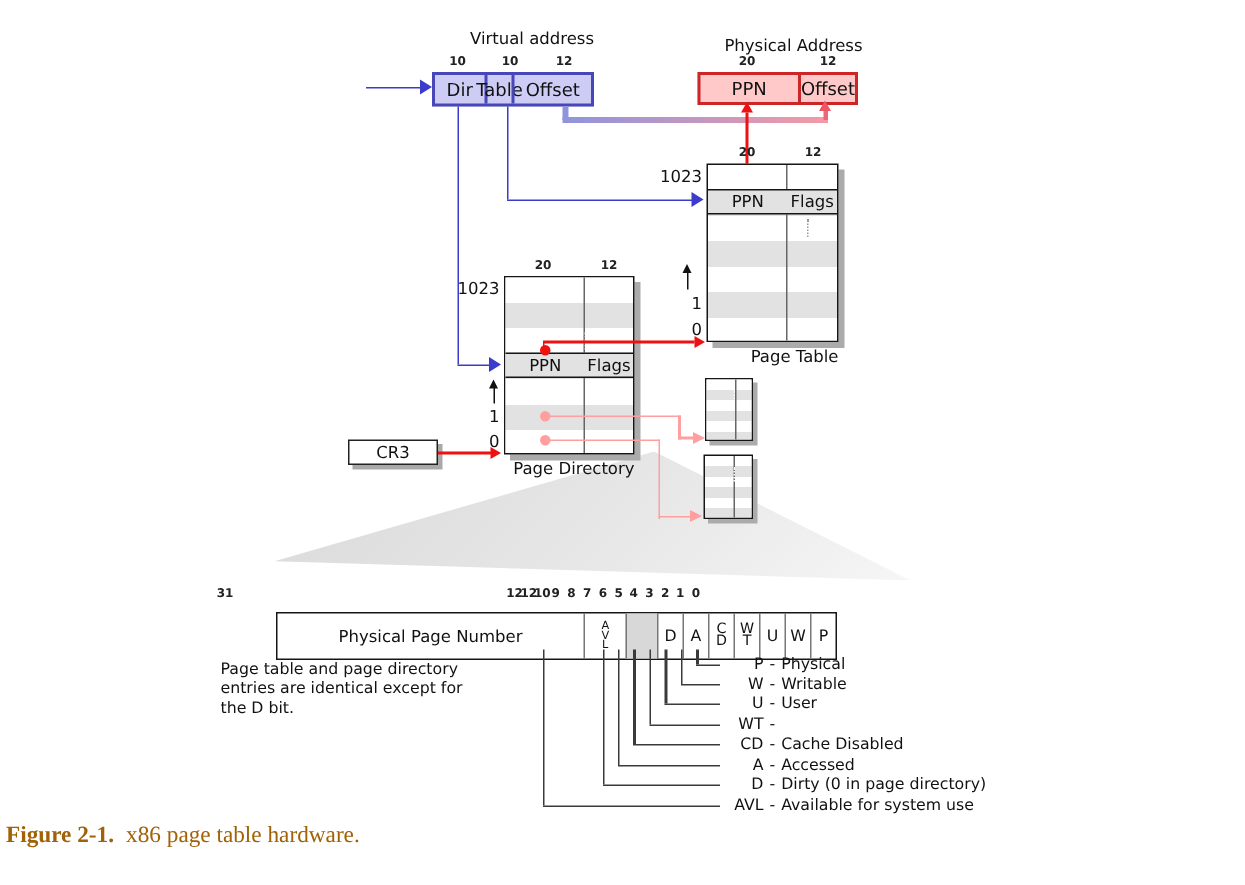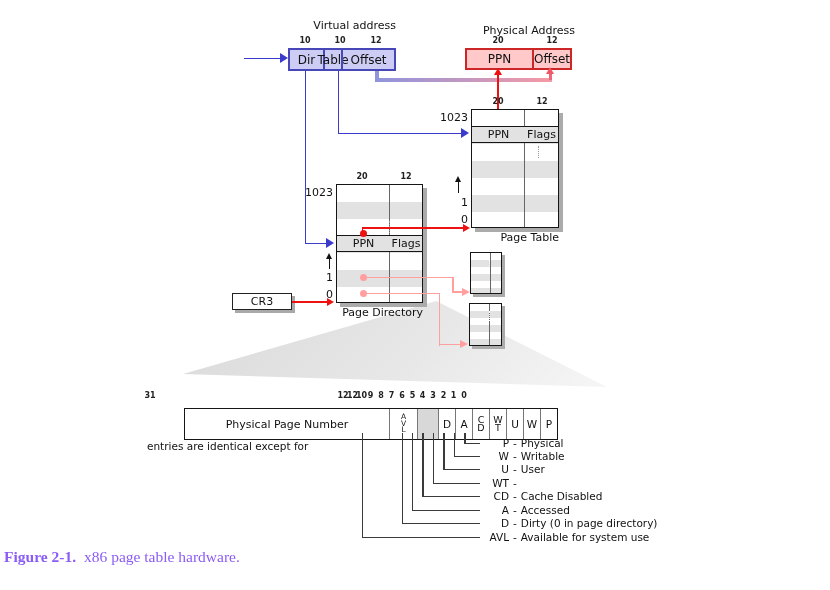--- a/index.html
+++ b/index.html
@@ -55,21 +55,21 @@
   .ecell + .ecell{border-left:1px solid #777;}
   .ecell .stack{display:block;text-align:center;line-height:8px;font-size:9.5px;}
   .ecell .stack.small{line-height:6.8px;font-size:7.5px;}
   .egray{background:#d8d8d8;}
   .bn{position:absolute;font-size:8px;font-weight:bold;color:#222;transform:translateX(-50%);text-align:center;}
   
   .legrow{position:absolute;display:flex;font-size:10.5px;white-space:nowrap;align-items:baseline;}
   .legrow .abbr{display:inline-block;width:27px;text-align:right;}
   .legrow .dash{margin:0 4px;}
   .note{position:absolute;font-size:10.5px;line-height:13.2px;}
-  .caption{position:absolute;font-family:"Liberation Serif","DejaVu Serif",serif;font-size:15.5px;color:#8b5cf6;white-space:nowrap;}
+  .caption{position:absolute;font-family:"Liberation Serif","DejaVu Serif",serif;font-size:15.5px;color:#a16207;white-space:nowrap;}
   .caption .b{font-weight:bold;}
   .caption .t{margin-left:8px;}
 </style>
 </head>
 <body>
 
 <div id="canvas">
 
   <div class="wedge" style="left:183px;top:301px;width:424px;height:86px;"></div>
 
@@ -225,21 +225,23 @@
       </div>
     <div class="ecell" style="flex:1;">
         <span>W</span>
       </div>
     <div class="ecell" style="flex:1;">
         <span>P</span>
       </div>
   </div>
 
   <div class="note" style="left:147px;top:440px;">
+    <div>Page table and page directory</div>
     <div>entries are identical except for</div>
+    <div>the D bit.</div>
   </div>
 
   <div class="ln gray-ln" style="left:464.4px;top:433px;width:1.2px;height:10px;"></div>
   <div class="ln gray-ln" style="left:464.4px;top:442.5px;width:15.6px;height:1.2px;"></div>
   <div class="ln gray-ln" style="left:454px;top:433px;width:1.2px;height:23px;"></div>
   <div class="ln gray-ln" style="left:454px;top:455.5px;width:26px;height:1.2px;"></div>
   <div class="ln gray-ln" style="left:443.4px;top:433px;width:1.2px;height:36px;"></div>
   <div class="ln gray-ln" style="left:443.4px;top:468.5px;width:36.6px;height:1.2px;"></div>
   <div class="ln gray-ln" style="left:433px;top:433px;width:1.2px;height:50px;"></div>
   <div class="ln gray-ln" style="left:433px;top:482.5px;width:47px;height:1.2px;"></div>

